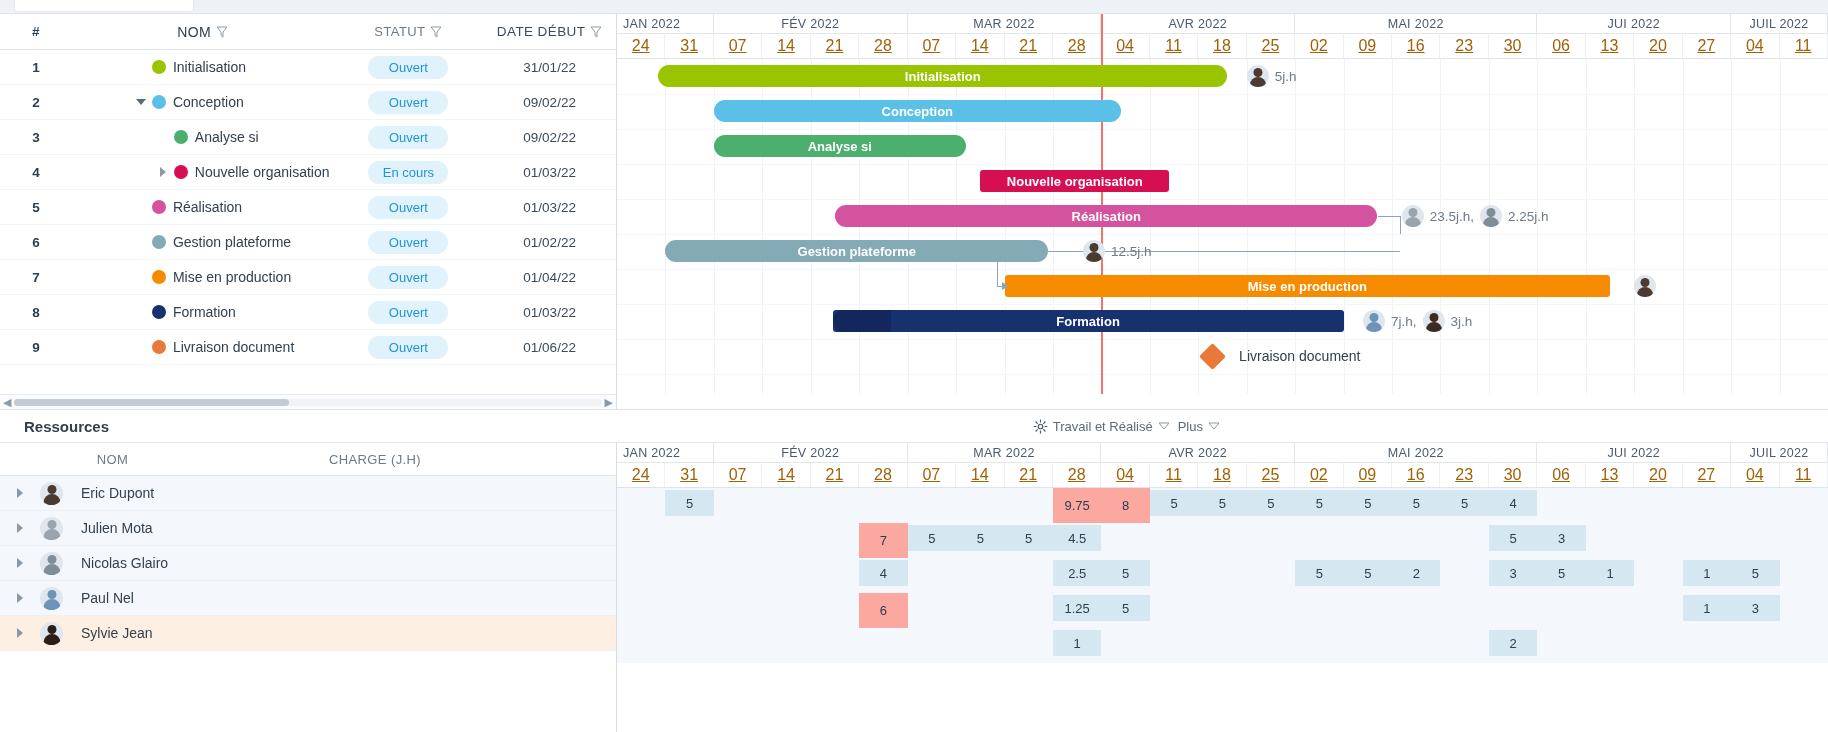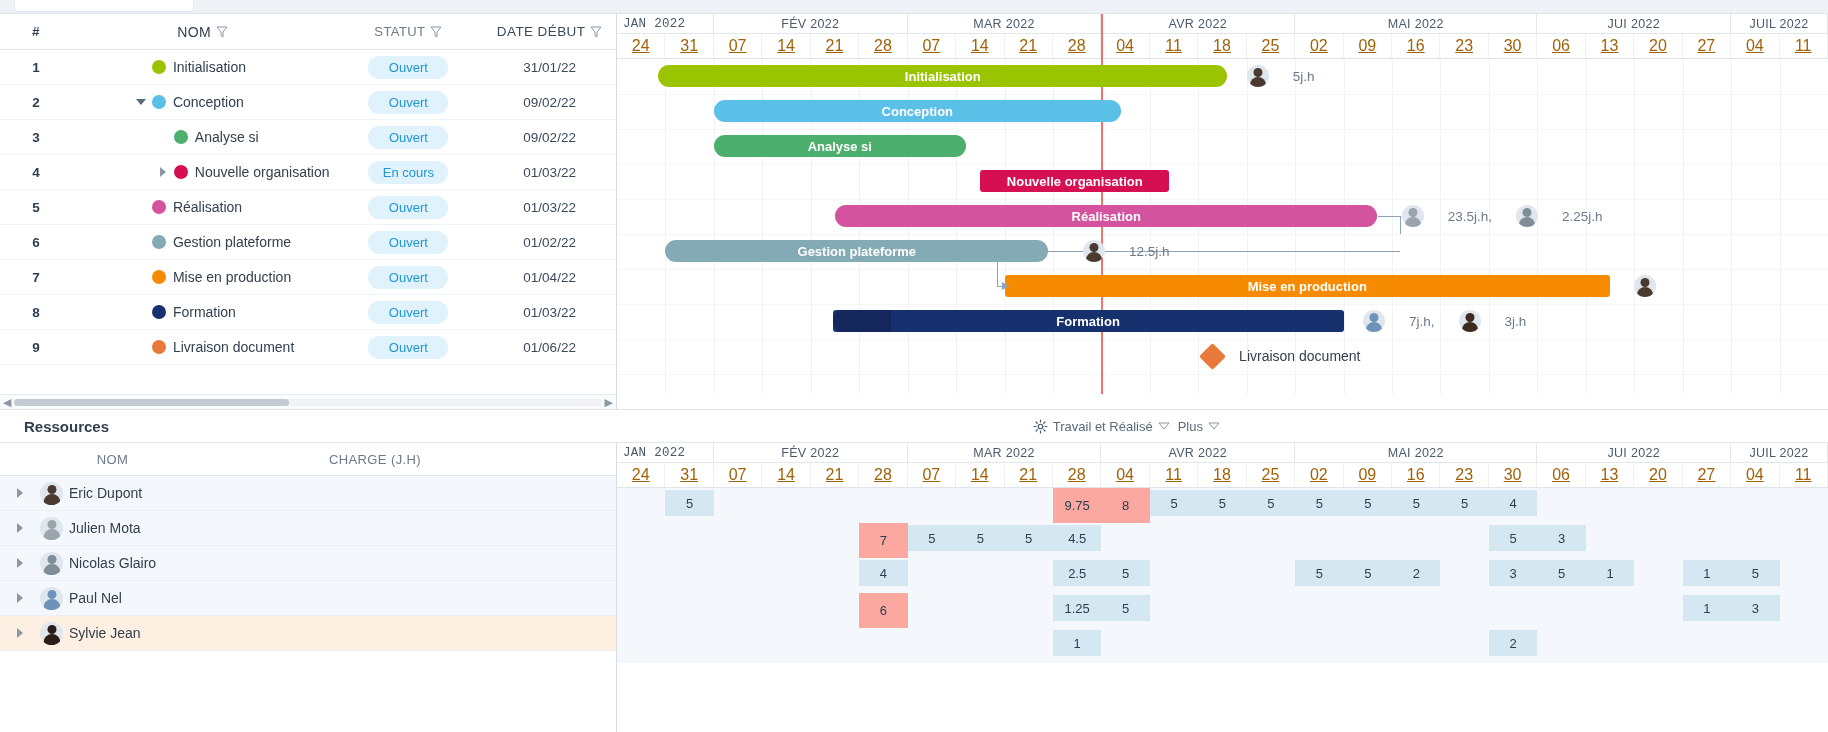--- a/index.html
+++ b/index.html
@@ -74,21 +74,21 @@
   .tg-scroll .arr { position:absolute; top:2px; font-size:11px; color:#8b98a5; line-height:11px; }
   .tg-scroll .arr.l { left:3px; } .tg-scroll .arr.r { right:3px; }
 
   
   .timeline { position:absolute; left:617px; top:0; width:1211px; height:380px; overflow:hidden; }
   .tl-months { display:flex; height:20px; border-bottom:1px solid #e2e7ec; }
   .tl-month {
     border-right:1px solid #e2e7ec; font-size:12.5px; color:#4a5a6a;
     display:flex; align-items:center; justify-content:center; letter-spacing:.3px;
   }
-  .tl-month.first { justify-content:flex-start; padding-left:6px;font-family:Liberation Mono, monospace; }
+  .tl-month.first { justify-content:flex-start; padding-left:6px; }
   .tl-weeks { display:flex; height:25px; border-bottom:1px solid #dfe4ea; }
   .tl-week {
     border-right:1px solid #eef1f4; font-size:16px; color:#a16207;
     display:flex; align-items:center; justify-content:center;text-decoration:underline;
   }
   .tl-body { position:absolute; left:0; top:45px; right:0; bottom:0; }
   .grid-lines { position:absolute; inset:0; }
   .vline { position:absolute; top:0; bottom:0; width:1px; background:#f0f3f6; }
   .rowline { position:absolute; left:0; right:0; height:1px; background:#f4f6f8; }
   .today-line { position:absolute; top:-45px; bottom:0; width:1.5px; background:#f4726a; }
@@ -98,21 +98,21 @@
     display:flex; align-items:center; justify-content:center;
     color:#fff; font-size:13px; font-weight:bold; white-space:nowrap;
   }
   .bar.sq { border-radius:3px; }
   .milestone {
     position:absolute; width:19px; height:19px; background:#e8793a;
     transform:rotate(45deg); border-radius:2px;
   }
   .ms-label { position:absolute; font-size:14px; color:#33404e; white-space:nowrap; }
 
-  .effort { position:absolute; display:flex; align-items:center; gap:24px; white-space:nowrap; }
+  .effort { position:absolute; display:flex; align-items:center; gap:6px; white-space:nowrap; }
   .effort .txt { font-size:13.5px; color:#6c7a89; }
   .av { width:22px; height:22px; border-radius:50%; flex:0 0 22px; position:relative; overflow:hidden; background:#dfe6ed; }
   .av::before { content:""; position:absolute; left:50%; top:3px; width:9px; height:9px; border-radius:50%; transform:translateX(-50%); }
   .av::after  { content:""; position:absolute; left:50%; top:12px; width:16px; height:13px; border-radius:8px 8px 0 0; transform:translateX(-50%); }
   .av.a1::before,.av.a1::after { background:#4a3a30; }
   .av.a2::before,.av.a2::after { background:#9aa4ad; }
   .av.a3::before,.av.a3::after { background:#7f8d99; }
   .av.a4::before,.av.a4::after { background:#6d93b8; }
   .av.a5::before,.av.a5::after { background:#3d2b22; }
 
@@ -136,21 +136,21 @@
   .res-left { position:absolute; left:0; top:33px; width:617px; bottom:0; border-right:1px solid #d6dce3; background:#fff; }
   .rl-head { height:33px; display:flex; align-items:center; border-bottom:1px solid #e2e7ec; }
   .rl-head .h1 { width:225px; text-align:center; font-size:13px; color:#6c7a89; letter-spacing:.4px; }
   .rl-head .h2 { width:300px; text-align:center; font-size:13px; color:#6c7a89; letter-spacing:.4px; }
   .rrow { height:35px; display:flex; align-items:center; background:#f4f8fc; border-bottom:1px solid #eaf0f5; }
   .rrow.sel { background:#fdf0e2; }
   .rrow .ca { width:40px; display:flex; justify-content:center; }
   .rrow .avatar { width:23px; height:23px; border-radius:50%; position:relative; overflow:hidden; background:#dfe6ed; }
   .rrow .avatar::before { content:""; position:absolute; left:50%; top:3px; width:9px; height:9px; border-radius:50%; transform:translateX(-50%); }
   .rrow .avatar::after  { content:""; position:absolute; left:50%; top:12px; width:17px; height:13px; border-radius:9px 9px 0 0; transform:translateX(-50%); }
-  .rrow .nm { font-size:14px; color:#33404e; margin-left:6px; }
+  .rrow .nm { font-size:14px; color:#33404e; margin-left:18px; }
 
   .res-right { position:absolute; left:617px; top:33px; right:0; bottom:0; overflow:hidden; background:#fff; }
   .rr-rows { position:absolute; left:0; top:45px; right:0; bottom:0; }
   .rband { position:absolute; left:0; right:0; height:35px; background:#f4f8fc; }
   .cell {
     position:absolute; height:26px; display:flex; align-items:center; justify-content:center;
     font-size:13px; color:#2c3e50; background:#d5e8f2;
   }
   .cell.over { background:#faa8a0; }
   .cell.tall { height:35px; }

